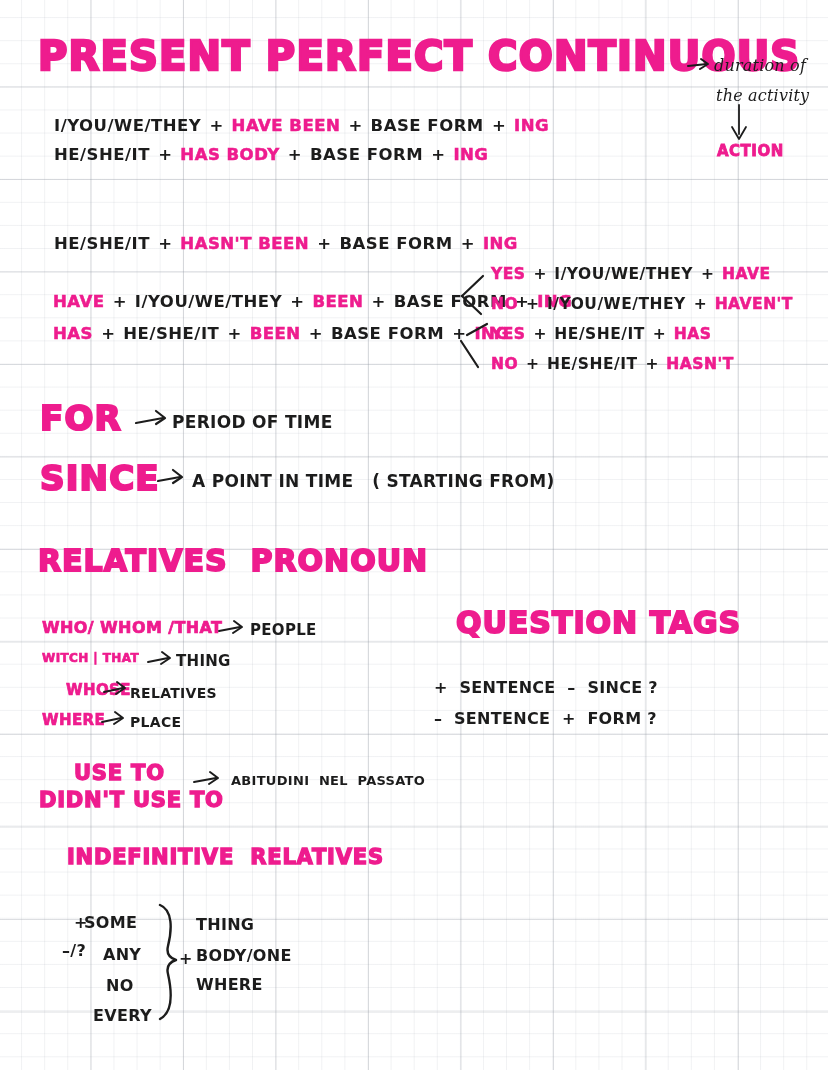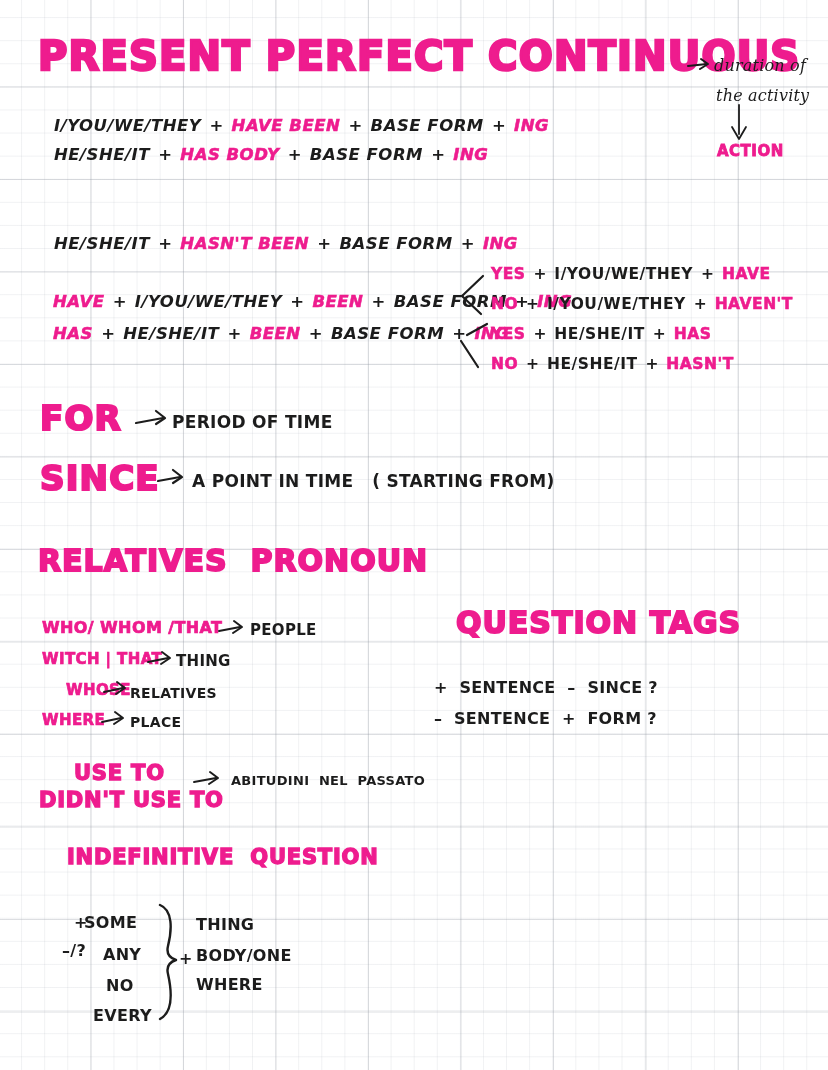--- a/index.html
+++ b/index.html
@@ -87,21 +87,21 @@
   .line {
     position: absolute;
     white-space: nowrap;
     line-height: 1;
   }
   .line > span {
     display: inline-block;
     vertical-align: baseline;
   }
   .t15 { font-size: 15.5px; }
-  .t16 { font-size: 16.5px; font-style: italic; }
+  .t16 { font-size: 16.5px; }
 
   .runp {
     color: #ee1c8e;
     font-weight: bold;
     -webkit-text-stroke: 0.55px #ee1c8e;
     letter-spacing: 0.5px;
   }
   .runb {
     color: #1c1c1c;
     font-weight: bold;
@@ -225,39 +225,39 @@
   <div class="ink black" style="left:172px; top:414px; font-size:17px;">PERIOD OF TIME</div>
 
   <div class="ink pink h-sub" style="left:40px; top:461px;">SINCE</div>
   <div class="ink black" style="left:192px; top:473px; font-size:17px;">A POINT IN TIME   ( STARTING FROM)</div>
 
   <div class="ink pink h-mid" style="left:38px; top:546px;">RELATIVES  PRONOUN</div>
 
   <div class="ink pink" style="left:42px; top:620px; font-size:16px; font-weight:bold; -webkit-text-stroke:0.7px #ee1c8e;">WHO/ WHOM /THAT</div>
   <div class="ink black" style="left:250px; top:623px; font-size:15px;">PEOPLE</div>
 
-  <div class="ink pink" style="left:42px; top:652px; font-size:15px; font-weight:bold; -webkit-text-stroke:0.7px #ee1c8e;">WITCH | THAT</div>
+  <div class="ink pink" style="left:42px; top:652px; font-size:12px; font-weight:bold; -webkit-text-stroke:0.7px #ee1c8e;">WITCH | THAT</div>
   <div class="ink black" style="left:176px; top:654px; font-size:15px;">THING</div>
 
   <div class="ink pink" style="left:42px; top:683px; font-size:15px; font-weight:bold;margin-left:24px; -webkit-text-stroke:0.7px #ee1c8e;">WHOSE</div>
   <div class="ink black" style="left:130px; top:686px; font-size:14px;">RELATIVES</div>
 
   <div class="ink pink" style="left:42px; top:713px; font-size:15px; font-weight:bold; -webkit-text-stroke:0.7px #ee1c8e;">WHERE</div>
   <div class="ink black" style="left:130px; top:715px; font-size:14px;">PLACE</div>
 
   <div class="ink pink h-mid" style="left:456px; top:608px;">QUESTION TAGS</div>
 
   <div class="ink black" style="left:434px; top:680px; font-size:16px;">+  SENTENCE  –  SINCE ?</div>
   <div class="ink black" style="left:434px; top:711px; font-size:16px;">–  SENTENCE  +  FORM ?</div>
 
   <div class="ink pink h-small" style="left:74px; top:763px;">USE TO</div>
   <div class="ink pink h-small" style="left:39px; top:790px;">DIDN'T USE TO</div>
   <div class="ink black" style="left:231px; top:774px; font-size:13px;">ABITUDINI  NEL  PASSATO</div>
 
-  <div class="ink pink h-small" style="left:67px; top:847px;">INDEFINITIVE  QUESTION</div>
+  <div class="ink pink h-small" style="left:67px; top:847px;">INDEFINITIVE  RELATIVES</div>
 
   <div class="ink black" style="left:74px; top:915px; font-size:16px;">+</div>
   <div class="ink black" style="left:62px; top:943px; font-size:16px;">–/?</div>
 
   <div class="ink black" style="left:84px; top:915px; font-size:16px;">SOME</div>
   <div class="ink black" style="left:103px; top:947px; font-size:16px;">ANY</div>
   <div class="ink black" style="left:106px; top:978px; font-size:16px;">NO</div>
   <div class="ink black" style="left:93px; top:1008px; font-size:16px;">EVERY</div>
 
   <div class="ink black" style="left:179px; top:951px; font-size:16px;">+</div>

